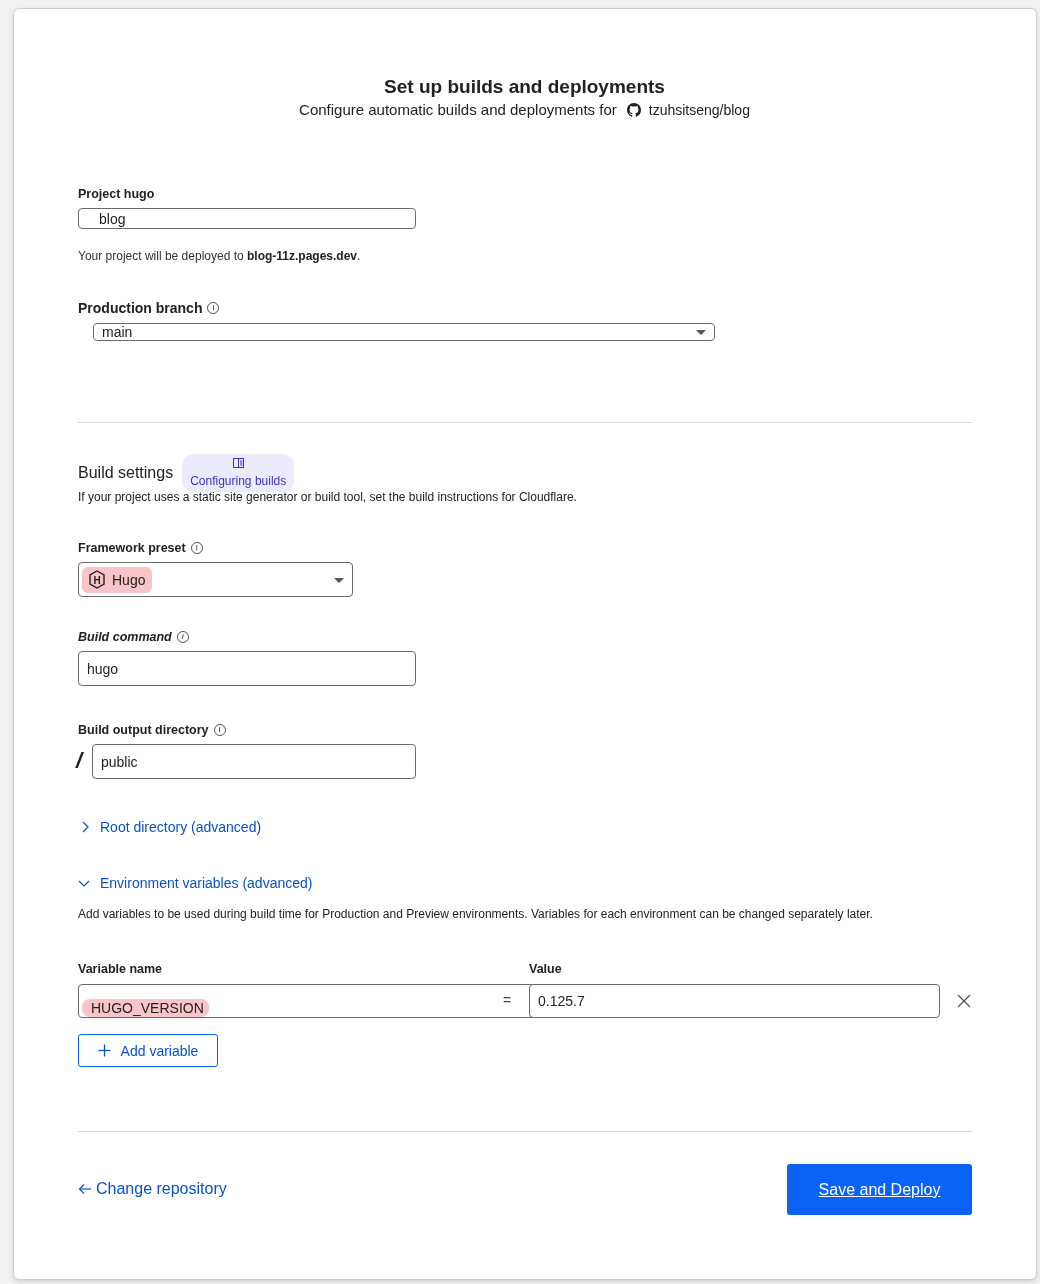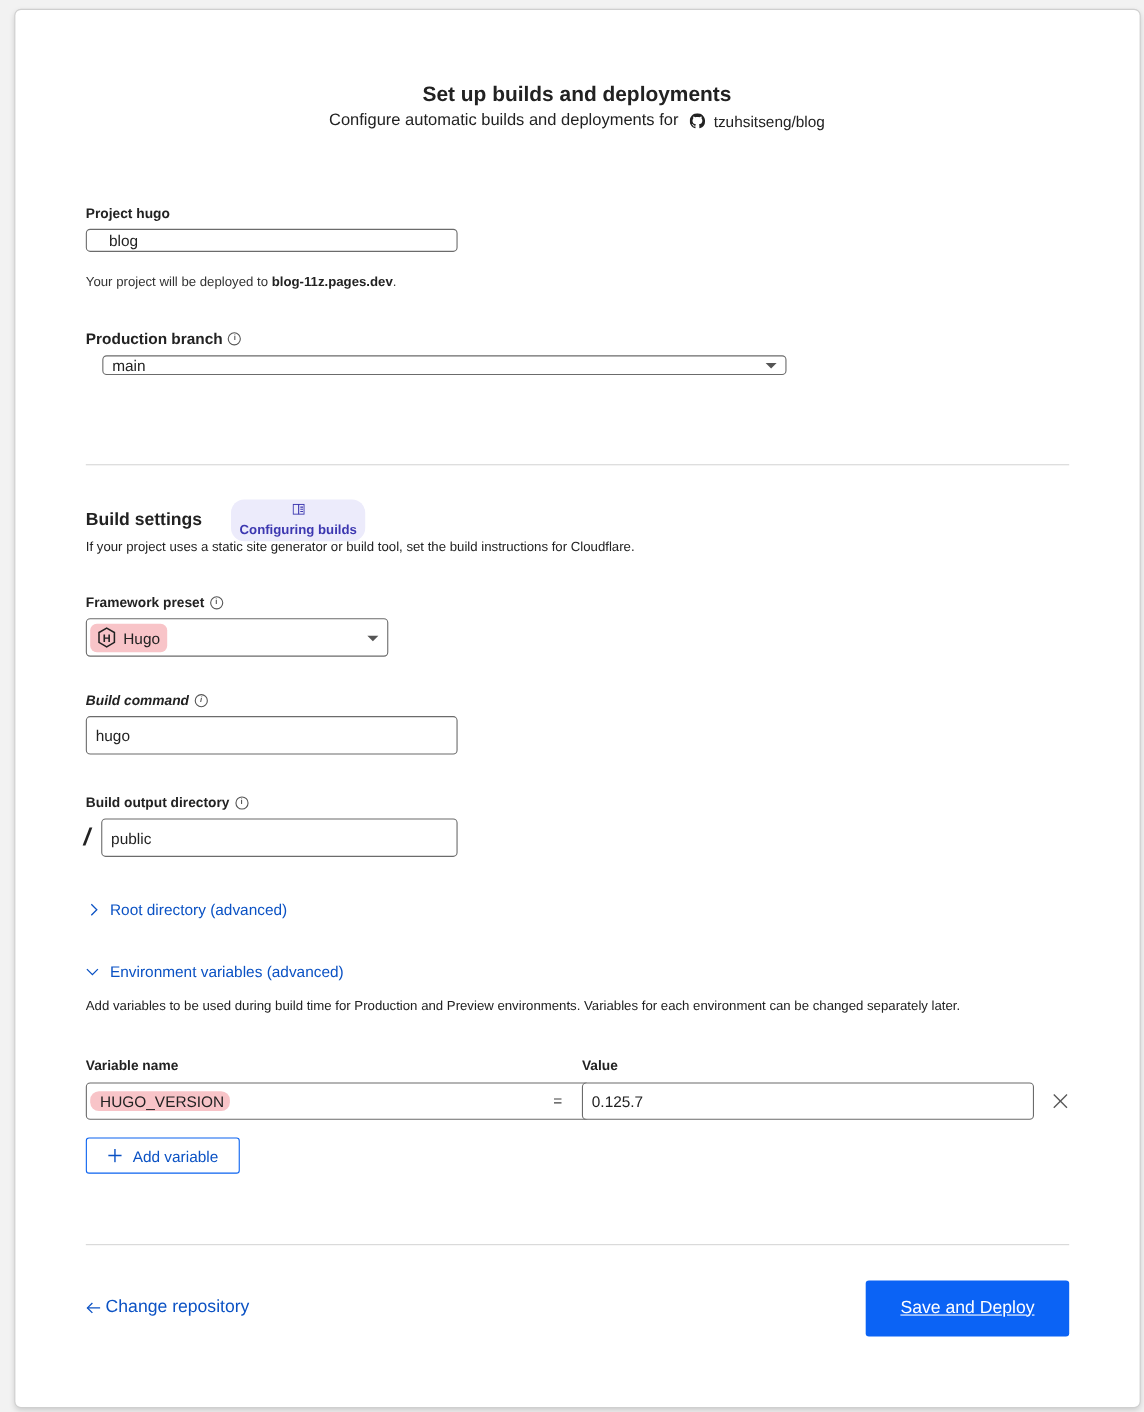--- a/index.html
+++ b/index.html
@@ -21,21 +21,21 @@
   .info { width:10px; height:10px; border:1px solid #555; border-radius:50%; font-size:7px; line-height:10px; text-align:center; font-weight:bold; color:#555; display:inline-block; }
   .input {
     border:1px solid #6b6b6b; border-radius:4px; background:#fff; box-sizing:border-box;
     font-size:14px; color:#222; padding:0 8px; display:flex; align-items:center;
     font-family:"Liberation Sans", sans-serif;
   }
   .help { font-size:12px; color:#333; }
   .help b { color:#222; }
   .caret { position:absolute; right:8px; top:50%; margin-top:-2px; width:0; height:0; border-left:5px solid transparent; border-right:5px solid transparent; border-top:5px solid #555; }
   .divider { height:1px; background:#d6d6d6; }
-  .section-title { font-size:16px; color:#222; display:flex; align-items:center; gap:26px;font-weight:bold; }
+  .section-title { font-size:16px; color:#222; display:flex; align-items:center; gap:9px; }
   .pill { background:#ecebfb; color:#3c37b0; font-size:12px; border-radius:12px; padding:4px 8px 4px 8px; display:flex; align-items:center; gap:6px;flex-direction:column; }
   .desc { font-size:12px; color:#222; line-height:21px; }
   .hugo-tag { background:#f8c4c8; border-radius:6px; height:26px; display:flex; align-items:center; gap:6px; padding:0 7px 0 6px; font-size:14px; color:#222; }
   .link { color:#0b52c4; font-size:14px; display:flex; align-items:center; gap:10px; cursor:pointer; }
   .hl { background:#f8c4c8; border-radius:8px; padding:1px 5px 1px 9px; margin-left:-5px; }
   .btn-outline { border:1px solid #0b63f0; border-radius:3px; color:#0b52c4; background:#fff; font-size:14px; display:flex; align-items:center; justify-content:center; gap:10px; box-sizing:border-box; cursor:pointer; }
   .btn-primary { background:#0b63f5; color:#fff; border-radius:3px; font-size:16px; display:flex; align-items:center; justify-content:center; cursor:pointer;text-decoration:underline; }
 </style>
 </head>
 <body>
@@ -144,21 +144,21 @@
 </div>
 <div class="abs desc" style="left:78px;top:904px;width:880px;">Add variables to be used during build time for Production and Preview environments. Variables for each environment can be changed separately later.</div>
 
 <div class="abs label" style="left:78px;top:962px;">
   <span>Variable name</span>
 </div>
 <div class="abs label" style="left:529px;top:962px;">
   <span>Value</span>
 </div>
 
-<div class="abs input" style="left:78px;top:984px;width:458px;height:34px;">
+<div class="abs input" style="left:78px;top:984px;width:458px;height:34px;align-items:flex-end;">
   <span class="hl">HUGO_VERSION</span>
 </div>
 <div class="abs" style="left:503px;top:992px;font-size:14px;color:#444;">=</div>
 <div class="abs input" style="left:529px;top:984px;width:411px;height:34px;">
   <span>0.125.7</span>
 </div>
 <div class="abs" style="left:957px;top:994px;cursor:pointer;">
   <span style="display:inline-flex;">
     <svg width="14" height="14" viewBox="0 0 14 14">
         <line x1="1" y1="1" x2="13" y2="13" stroke="#555" stroke-width="1.2"></line>

